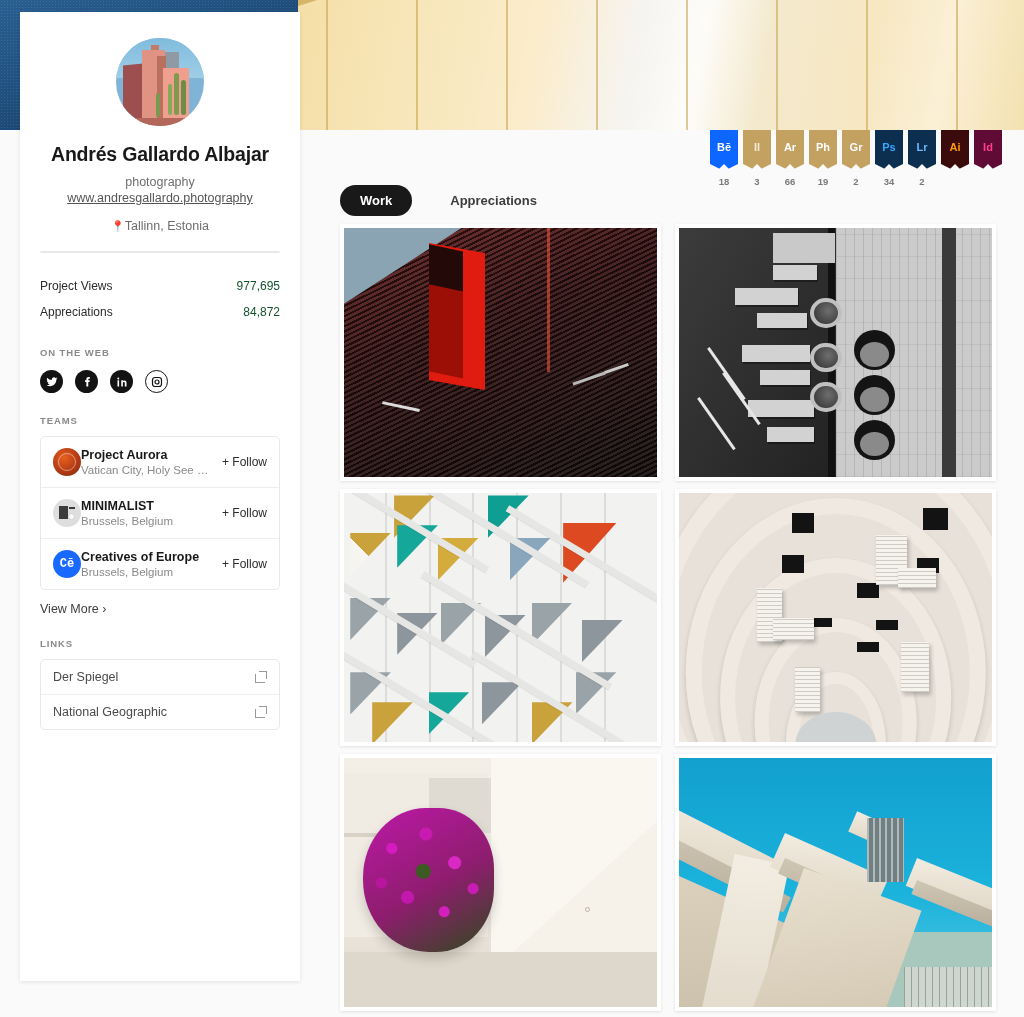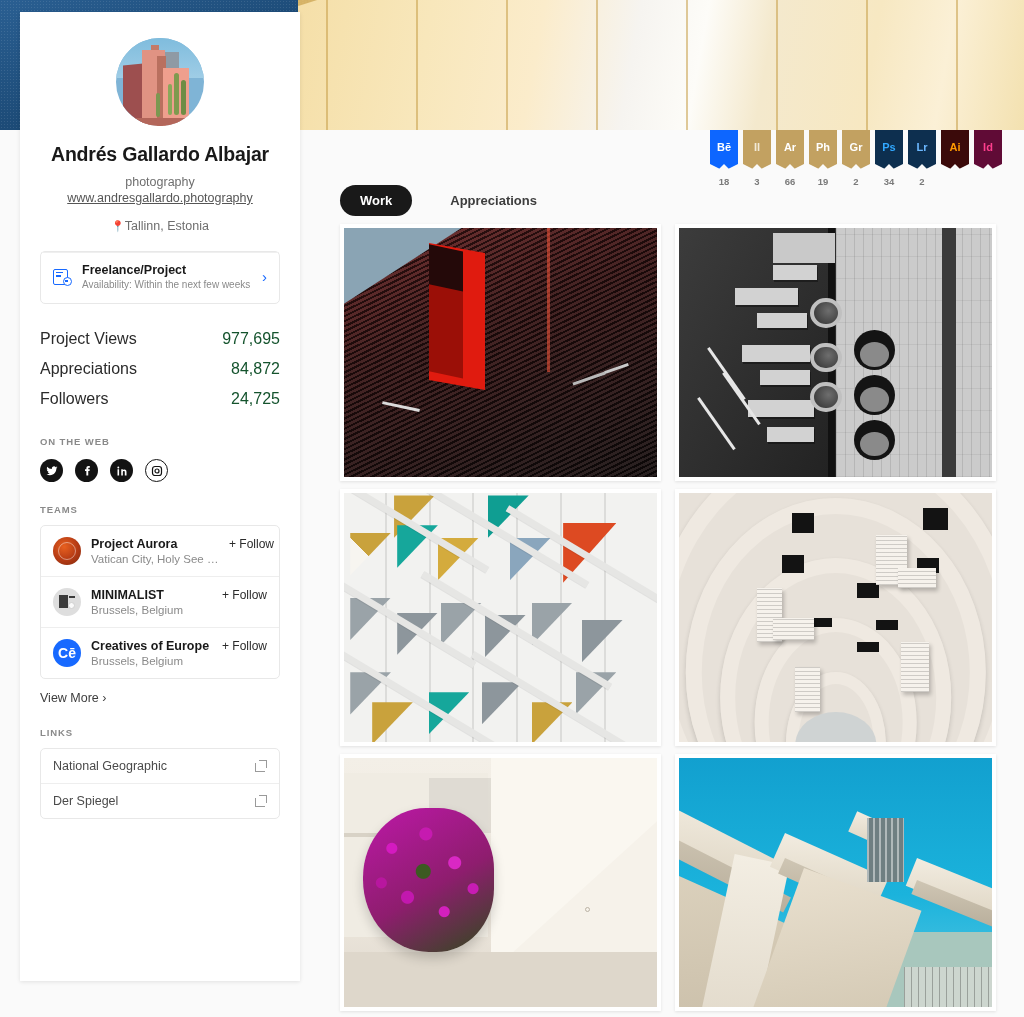--- a/index.html
+++ b/index.html
@@ -140,46 +140,46 @@
     border: 1.6px solid #1769ff; border-radius: 50%; background: #fff; }
   .ic-brief .bd5 { position: absolute; right: 4px; bottom: 4px; width: 3px; height: 1.3px;
     background: #1769ff; }
   .hire-t { font-size: 12.5px; font-weight: bold; color: #191919; }
   .hire-s { font-size: 10px; color: #8a8a8a; margin-top: 2px; }
   .chev { margin-left: auto; color: #1769ff; font-size: 15px; line-height: 1; }
 
   .stats { margin-top: 20px; }
   .stat-row {
     display: flex; justify-content: space-between; align-items: baseline;
-    font-size: 16px; color: #2b2b2b; padding: 6px 0;
+    font-size: 12px; color: #2b2b2b; padding: 6px 0;
   }
   .stat-v { color: #14532d; }
 
   .sec-lbl {
     font-size: 9.5px; font-weight: bold; letter-spacing: .9px;
     color: #8a8a8a; margin-top: 22px; text-transform: uppercase;
   }
   .socials { display: flex; gap: 12px; margin-top: 12px; }
   .soc {
     width: 23px; height: 23px; border-radius: 50%; background: #131313;
     display: flex; align-items: center; justify-content: center;
     color: #fff; font-size: 11px; font-weight: bold; cursor: pointer;
   }
   .soc-out { background: #fff; border: 1.6px solid #131313; color: #131313; }
   .soc svg { display: block; }
 
   .teams { margin-top: 10px; border: 1px solid #e8e8e8; border-radius: 5px; }
   .team-row {
-    display: flex; align-items: flex-start; gap: 10px; padding: 11px 12px;
+    display: flex; align-items: center; gap: 0; padding: 11px 12px;
     border-bottom: 1px solid #eee; cursor: pointer;
   }
   .team-row:last-child { border-bottom: 0; }
   .t-av { width: 28px; height: 28px; border-radius: 50%; flex: 0 0 28px;
     display: flex; align-items: center; justify-content: center;
-    font-size: 14px; font-weight: bold; color: #fff; overflow: hidden; position: relative; }
+    font-size: 12px; font-weight: bold; color: #fff; overflow: hidden; position: relative; font-family: Liberation Mono, monospace; }
   .t-av-1 { background: radial-gradient(circle at 40% 35%, #e8601f 0%, #b43a14 55%, #7d2a0e 100%); }
   .t-av-1:after { content: ""; position: absolute; inset: 5px; border-radius: 50%;
     border: 1.2px solid rgba(255,255,255,.45); }
   .t-av-2 { background: #dedede; }
   .t-av-2 .m1 { position: absolute; left: 6px; top: 7px; width: 9px; height: 13px;
     background: #3b3b3b; }
   .t-av-2 .m2 { position: absolute; left: 16px; top: 8px; width: 6px; height: 2px;
     background: #3b3b3b; }
   .t-av-2 .m3 { position: absolute; left: 15px; top: 14px; width: 7px; height: 7px;
     border-radius: 50%; background: #fafafa; border: 1.2px solid #cfcfcf; }
@@ -398,48 +398,30 @@
 
     <div class="uname">Andrés Gallardo Albajar</div>
     <div class="uocc">photography</div>
     <a class="uurl" href="#">www.andresgallardo.photography</a>
     <div class="uloc">
       <span class="pin">📍</span><span>Tallinn, Estonia</span>
     </div>
 
 
     <div class="hire">
-      <div class="hire-row">
-        <span class="ic-brief">
-          <i class="bd1"></i>
-            <i class="bd2"></i>
-            <i class="bd3"></i>
-            <i class="bd4"></i>
-            <i class="bd5"></i>
-        </span>
-        <span>
-          <span class="hire-t" style="display:block">Freelance/Project</span>
-          <span class="hire-s" style="display:block">Availability: Within the next few weeks</span>
-        </span>
-        <span class="chev">›</span>
-      </div>
     </div>
 
     <div class="stats">
       <div class="stat-row">
         <span>Project Views</span>
         <span class="stat-v">977,695</span>
       </div>
       <div class="stat-row">
         <span>Appreciations</span>
         <span class="stat-v">84,872</span>
-      </div>
-      <div class="stat-row">
-        <span>Followers</span>
-        <span class="stat-v">24,725</span>
       </div>
     </div>
 
     <div class="sec-lbl">On the Web</div>
     <div class="socials">
       <span class="soc">
         <svg width="12" height="12" viewBox="0 0 24 24" fill="#fff">
             <path d="M23 4.9c-.8.4-1.7.6-2.6.8 1-.6 1.7-1.5 2-2.5-.9.5-1.9.9-3 1.1A4.5 4.5 0 0 0 11.6 8 12.8 12.8 0 0 1 2.3 3.3a4.5 4.5 0 0 0 1.4 6A4.4 4.4 0 0 1 1.7 8.7v.1a4.5 4.5 0 0 0 3.6 4.4 4.6 4.6 0 0 1-2 .1 4.5 4.5 0 0 0 4.2 3.1A9 9 0 0 1 1 18.3a12.7 12.7 0 0 0 6.9 2c8.3 0 12.8-6.9 12.8-12.8v-.6c.9-.6 1.6-1.4 2.3-2z"></path>
           </svg>
       </span>
@@ -493,25 +475,25 @@
       </div>
     </div>
     <div class="viewmore">
       <span>View More</span>
       <span>›</span>
     </div>
 
     <div class="sec-lbl">Links</div>
     <div class="links">
       <div class="link-row">
+        <span>Der Spiegel</span>
+        <span class="ext"></span>
+      </div>
+      <div class="link-row">
         <span>National Geographic</span>
-        <span class="ext"></span>
-      </div>
-      <div class="link-row">
-        <span>Der Spiegel</span>
         <span class="ext"></span>
       </div>
     </div>
   </aside>
 
   <main class="main">
 
     <div class="ribbons">
       <div class="rib">
         <div class="rib-flag" style="--rc:#0d66ff;background:#0d66ff;color:#ffffff">

